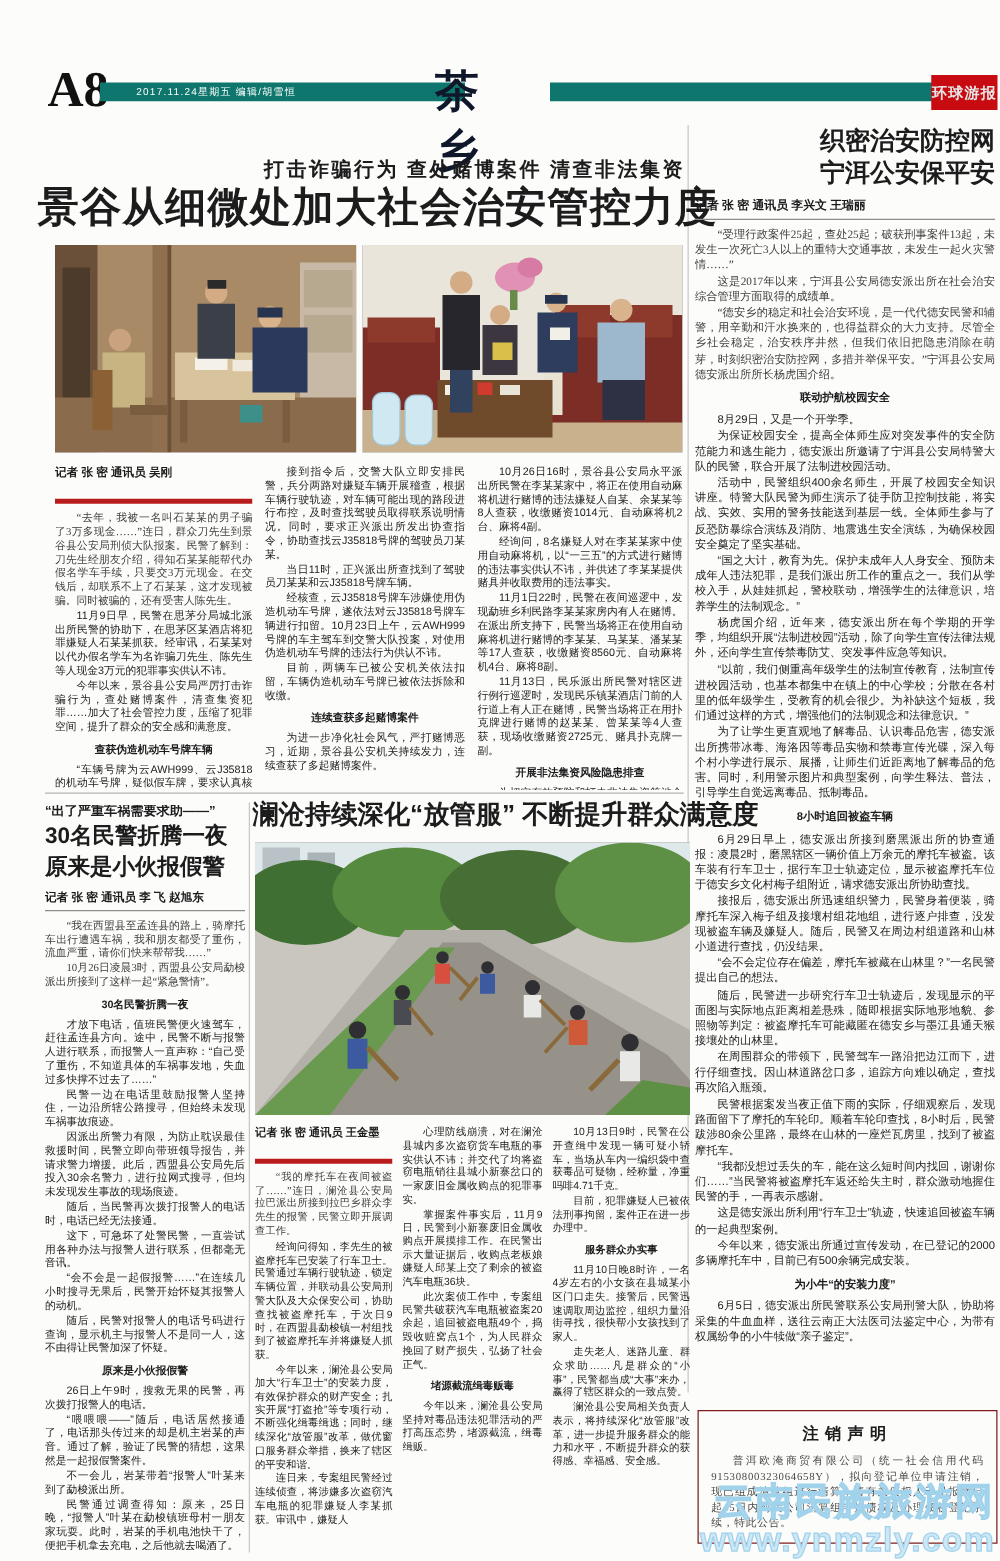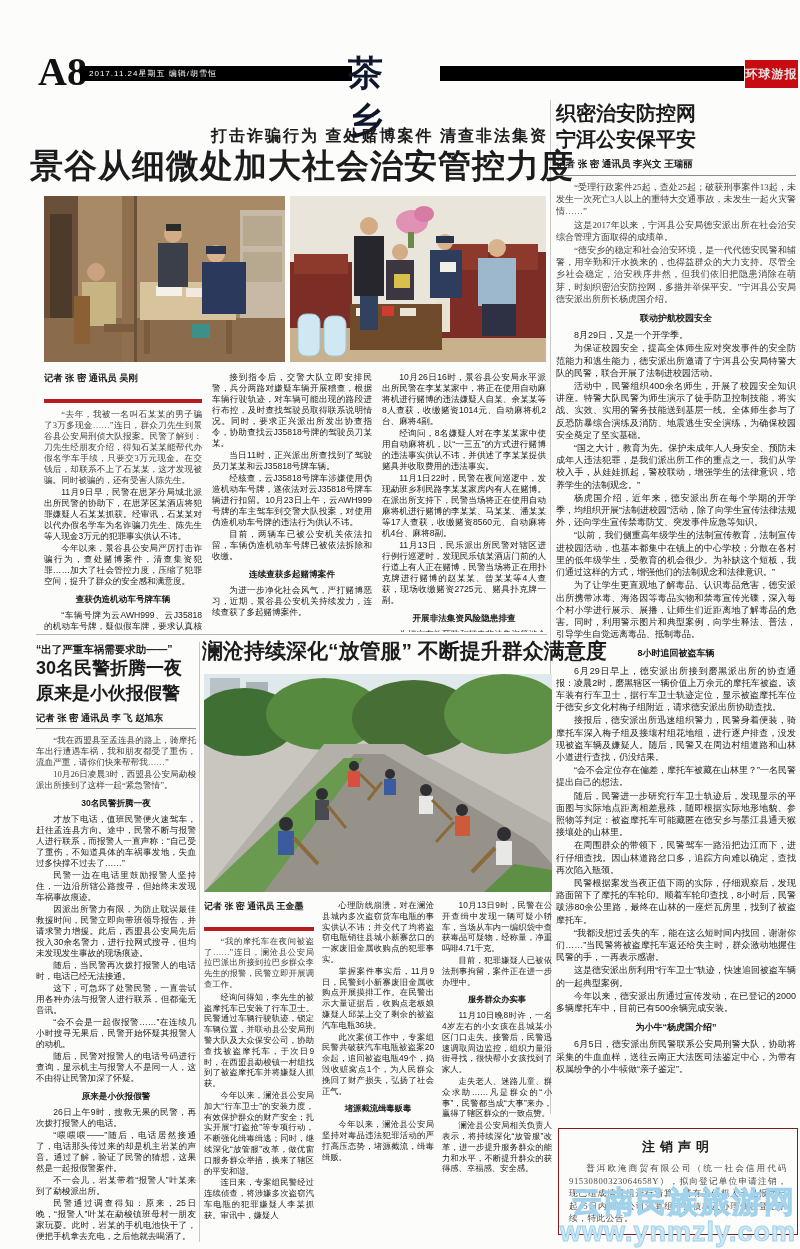--- a/index.html
+++ b/index.html
@@ -1,21 +1,21 @@
 <!DOCTYPE html>
 <html><head>
 <meta charset="utf-8">
 <style>
   html,body{margin:0;padding:0;background:#eceae7;}
   .page{position:relative;width:800px;height:1249px;background:#fcfcfb;overflow:hidden;
         font-family:"Liberation Sans",sans-serif;color:#1c1c1c;}
   
   .pageno{position:absolute;left:38px;top:48px;font-family:"Liberation Serif",serif;
           font-size:40px;font-weight:bold;color:#111;}
-  .bar{position:absolute;height:15px;background:#000000;}
+  .bar{position:absolute;height:15px;background:#0f766e;padding-left:20px;}
   .bar1{left:80px;top:66px;width:272px;}
   .bar2{left:440px;top:66px;width:304px;}
   .dateline{color:#fff;font-size:8px;line-height:15px;padding-left:9px;letter-spacing:1px;}
   .section-title{position:absolute;left:348px;top:50px;width:94px;text-align:left;
                  font-size:35px;font-weight:900;color:#0f172a;letter-spacing:6px;}
   .masthead{position:absolute;left:745px;top:60px;width:53px;height:28px;background:#c70b10;
             color:#e5e5e5;font-weight:bold;font-size:12px;display:flex;align-items:center;
             justify-content:center;letter-spacing:1px;}
   
   .vrule{position:absolute;width:1px;background:#c9c7c4;}
@@ -41,21 +41,21 @@
   .fa-kicker{font-size:10.5px;font-weight:bold;margin:0 0 2px;}
   .fa-headline{font-size:18px;font-weight:900;line-height:23px;margin:0 0 8px;}
   .fa-byline{font-weight:bold;font-size:9.3px;border-bottom:1px solid #8c8c8c;
              padding-bottom:4px;margin-bottom:6px;}
   
   .lc-headline{position:absolute;left:202px;top:637px;width:352px;text-align:center;
                font-size:21px;font-weight:900;white-space:nowrap;}
   .lc-col{top:900px;height:342px;font-size:8.3px;line-height:10.8px;}
   
   .ng{position:absolute;left:556px;top:100px;width:240px;}
-  .ng-headline{text-align:left;font-size:20px;font-weight:900;line-height:26px;}
+  .ng-headline{text-align:right;font-size:20px;font-weight:900;line-height:26px;}
   .ng-byline{font-weight:bold;font-size:9.5px;border-bottom:1px solid #8c8c8c;
              padding:6px 0 4px;margin-bottom:5px;}
   .ng-flow{height:908px;overflow:hidden;text-align:justify;font-size:9px;line-height:12.2px;}
   
   .notice{position:absolute;left:558px;top:1128px;width:218px;border:1px solid #7f1d1d;
           padding:7px 10px 9px;background:#fcfcfb;}
   .notice-title{text-align:center;font-weight:bold;font-size:13px;letter-spacing:5px;margin:2px 0 6px;}
   .notice-body{font-family:"Liberation Serif",serif;font-size:8.6px;line-height:12.6px;
                letter-spacing:.6px;text-align:justify;text-indent:2em;color:#4a4a49;margin:0;}
   
@@ -283,21 +283,21 @@
         <p class="np-s">8小时追回被盗车辆</p>
         <p class="np-p">6月29日早上，德安派出所接到磨黑派出所的协查通报：凌晨2时，磨黑辖区一辆价值上万余元的摩托车被盗。该车装有行车卫士，据行车卫士轨迹定位，显示被盗摩托车位于德安乡文化村梅子组附近，请求德安派出所协助查找。</p>
         <p class="np-p">接报后，德安派出所迅速组织警力，民警身着便装，骑摩托车深入梅子组及接壤村组花地组，进行逐户排查，没发现被盗车辆及嫌疑人。随后，民警又在周边村组道路和山林小道进行查找，仍没结果。</p>
         <p class="np-p">“会不会定位存在偏差，摩托车被藏在山林里？”一名民警提出自己的想法。</p>
         <p class="np-p">随后，民警进一步研究行车卫士轨迹后，发现显示的平面图与实际地点距离相差悬殊，随即根据实际地形地貌、参照物等判定：被盗摩托车可能藏匿在德安乡与墨江县通天猴接壤处的山林里。</p>
         <p class="np-p">在周围群众的带领下，民警驾车一路沿把边江而下，进行仔细查找。因山林道路岔口多，追踪方向难以确定，查找再次陷入瓶颈。</p>
         <p class="np-p">民警根据案发当夜正值下雨的实际，仔细观察后，发现路面留下了摩托的车轮印。顺着车轮印查找，8小时后，民警跋涉80余公里路，最终在山林的一座烂瓦房里，找到了被盗摩托车。</p>
         <p class="np-p">“我都没想过丢失的车，能在这么短时间内找回，谢谢你们……”当民警将被盗摩托车返还给失主时，群众激动地握住民警的手，一再表示感谢。</p>
         <p class="np-p">这是德安派出所利用“行车卫士”轨迹，快速追回被盗车辆的一起典型案例。</p>
         <p class="np-p">今年以来，德安派出所通过宣传发动，在已登记的2000多辆摩托车中，目前已有500余辆完成安装。</p>
-        <p class="np-s">为小牛“杨虎国介绍”</p>
+        <p class="np-s">为小牛“的安装力度”</p>
         <p class="np-p">6月5日，德安派出所民警联系公安局刑警大队，协助将采集的牛血血样，送往云南正大法医司法鉴定中心，为带有权属纷争的小牛犊做“亲子鉴定”。</p>
       </div>
   </div>
 
   <div class="notice">
     <div class="notice-title">注销声明</div>
     <p class="notice-body">普洱欧淹商贸有限公司（统一社会信用代码91530800323064658Y），拟向登记单位申请注销，现已组成清算组进行清算，请有关债权人于见报之日起45日内到我公司清算组申报债权及办理债权登记手续，特此公告。</p>
   </div>
 
   <div class="wm">

